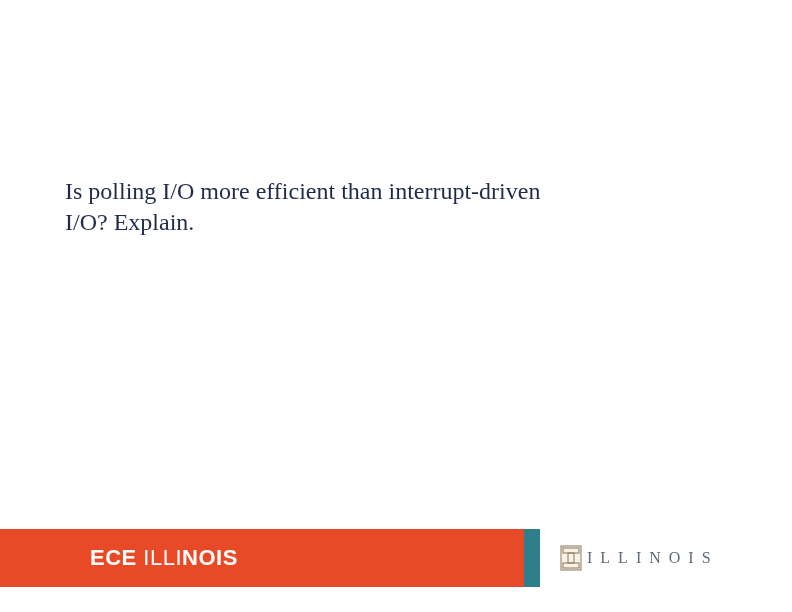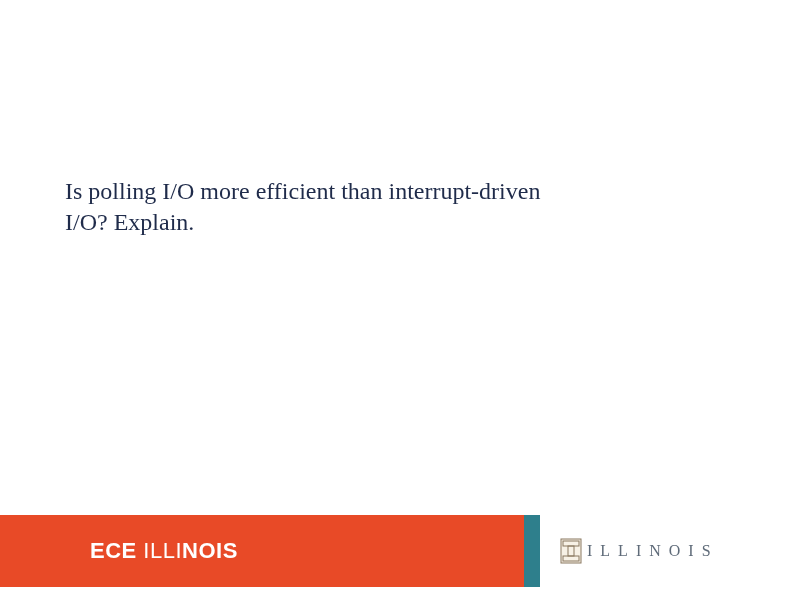--- a/index.html
+++ b/index.html
@@ -31,21 +31,21 @@
     width: 480px;
     font-size: 24px;
     line-height: 1.3;
     color: var(--ink);
   }
   .footer-bar {
     position: absolute;
     left: 0;
     bottom: 25px;
     width: 792px;
-    height: 72px;
+    height: 58px;
     display: flex;
     align-items: stretch;
   }
   .orange-block {
     flex: 1 1 auto;
     background: var(--orange);
     display: flex;
     align-items: center;
     padding-left: 90px;
   }

